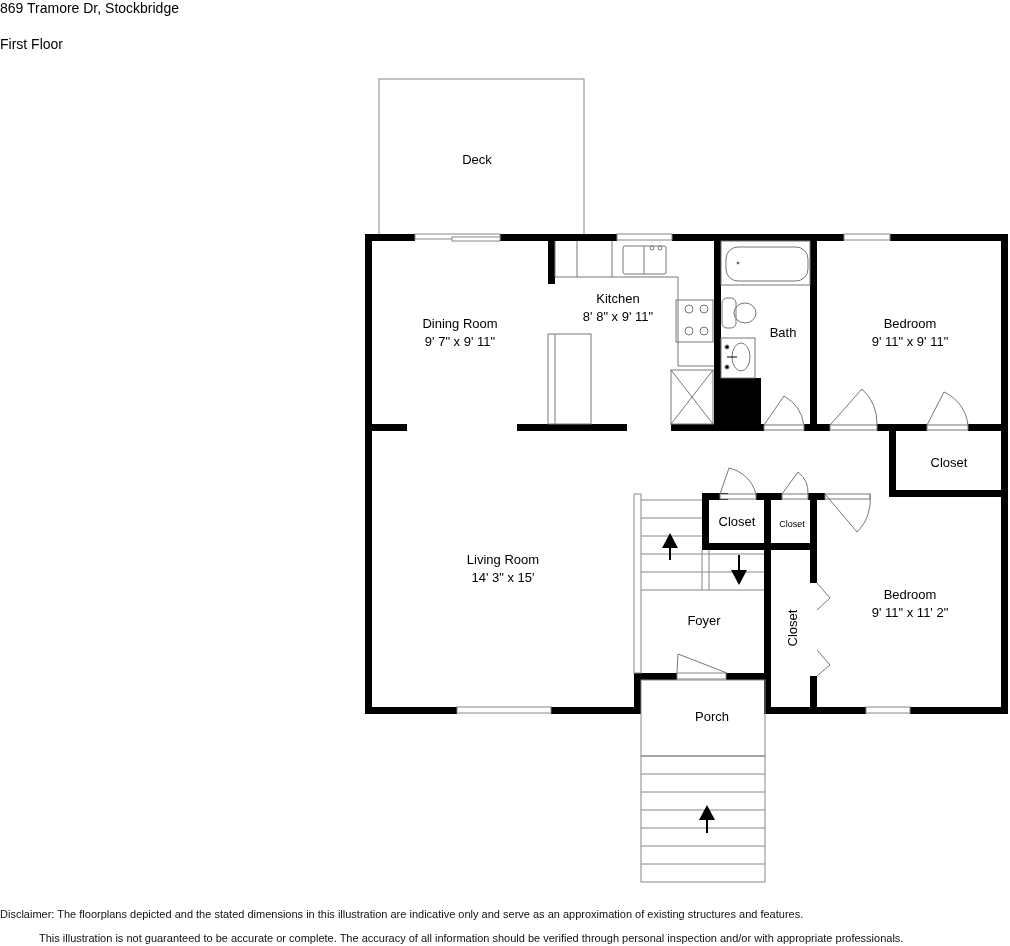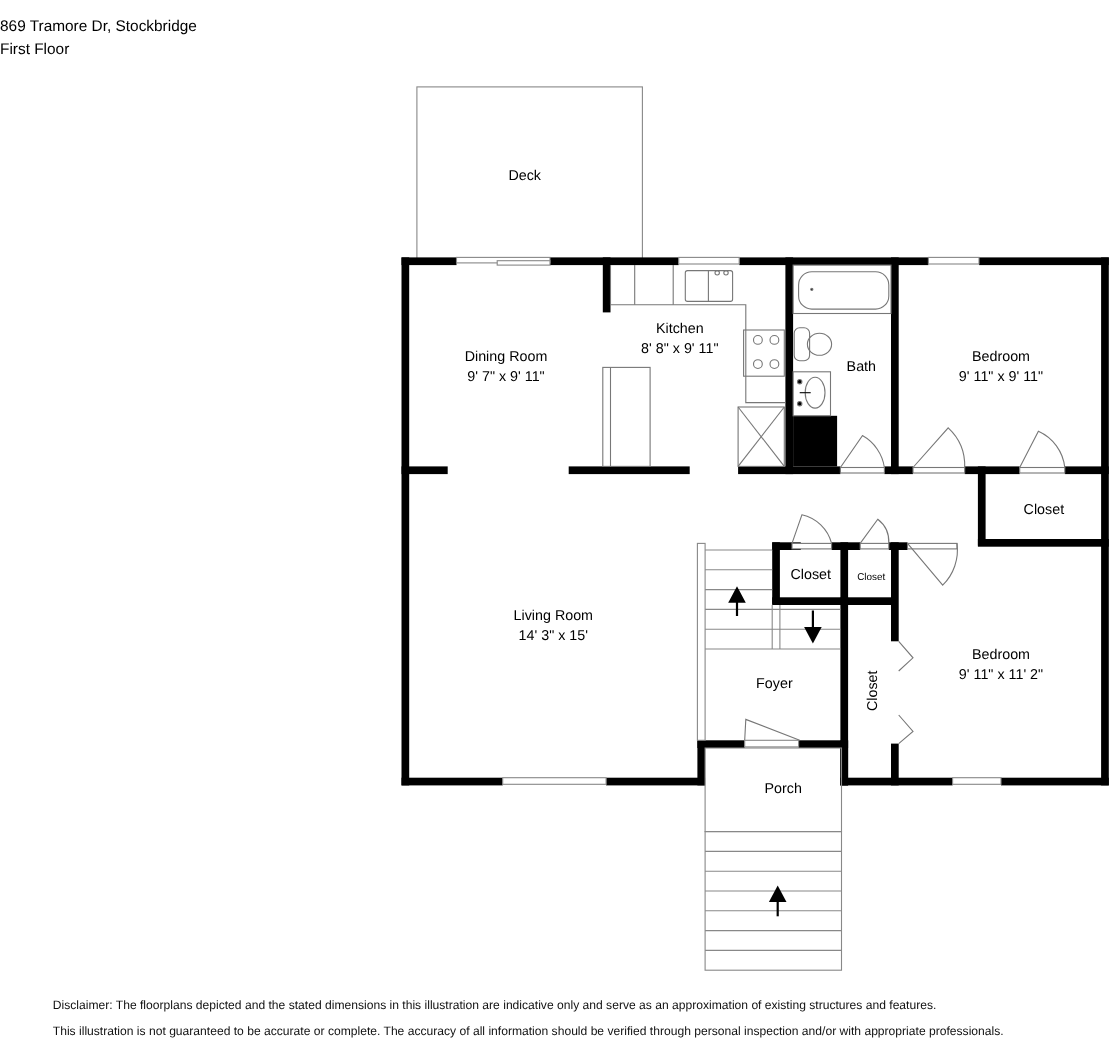--- a/index.html
+++ b/index.html
@@ -1,23 +1,23 @@
 <!DOCTYPE html>
 <html><head>
 <meta charset="utf-8">
 <style>
   html, body { margin: 0; padding: 0; background: #ffffff; }
   body { width: 1010px; height: 946px; position: relative; overflow: hidden; font-family: "Liberation Sans", sans-serif; color: #000; }
   .hdr { position: absolute; left: 0; font-size: 14px; line-height: 16px; white-space: nowrap; }
-  .hdr.addr { top: 15px; }
+  .hdr.addr { top: 0px; }
   .hdr.floor { top: 36px; }
   svg#plan { position: absolute; left: 0; top: 0; }
-  .disc { position: absolute; left: 0; font-size: 11px; white-space: nowrap; color: #111; padding-left: 48px; }
+  .disc { position: absolute; left: 0; font-size: 11px; white-space: nowrap; color: #111; }
   .disc.l1 { top: 908px; }
-  .disc.l2 { top: 932px; }
+  .disc.l2 { top: 932px; margin-left: 39px; }
   .lbl { font-family: "Liberation Sans", sans-serif; fill: #000; text-anchor: middle; }
 </style>
 </head>
 <body>
 
 <div class="hdr addr">869 Tramore Dr, Stockbridge</div>
 <div class="hdr floor">First Floor</div>
 
 <svg id="plan" width="1010" height="946" viewBox="0 0 1010 946" xmlns="http://www.w3.org/2000/svg">
 

